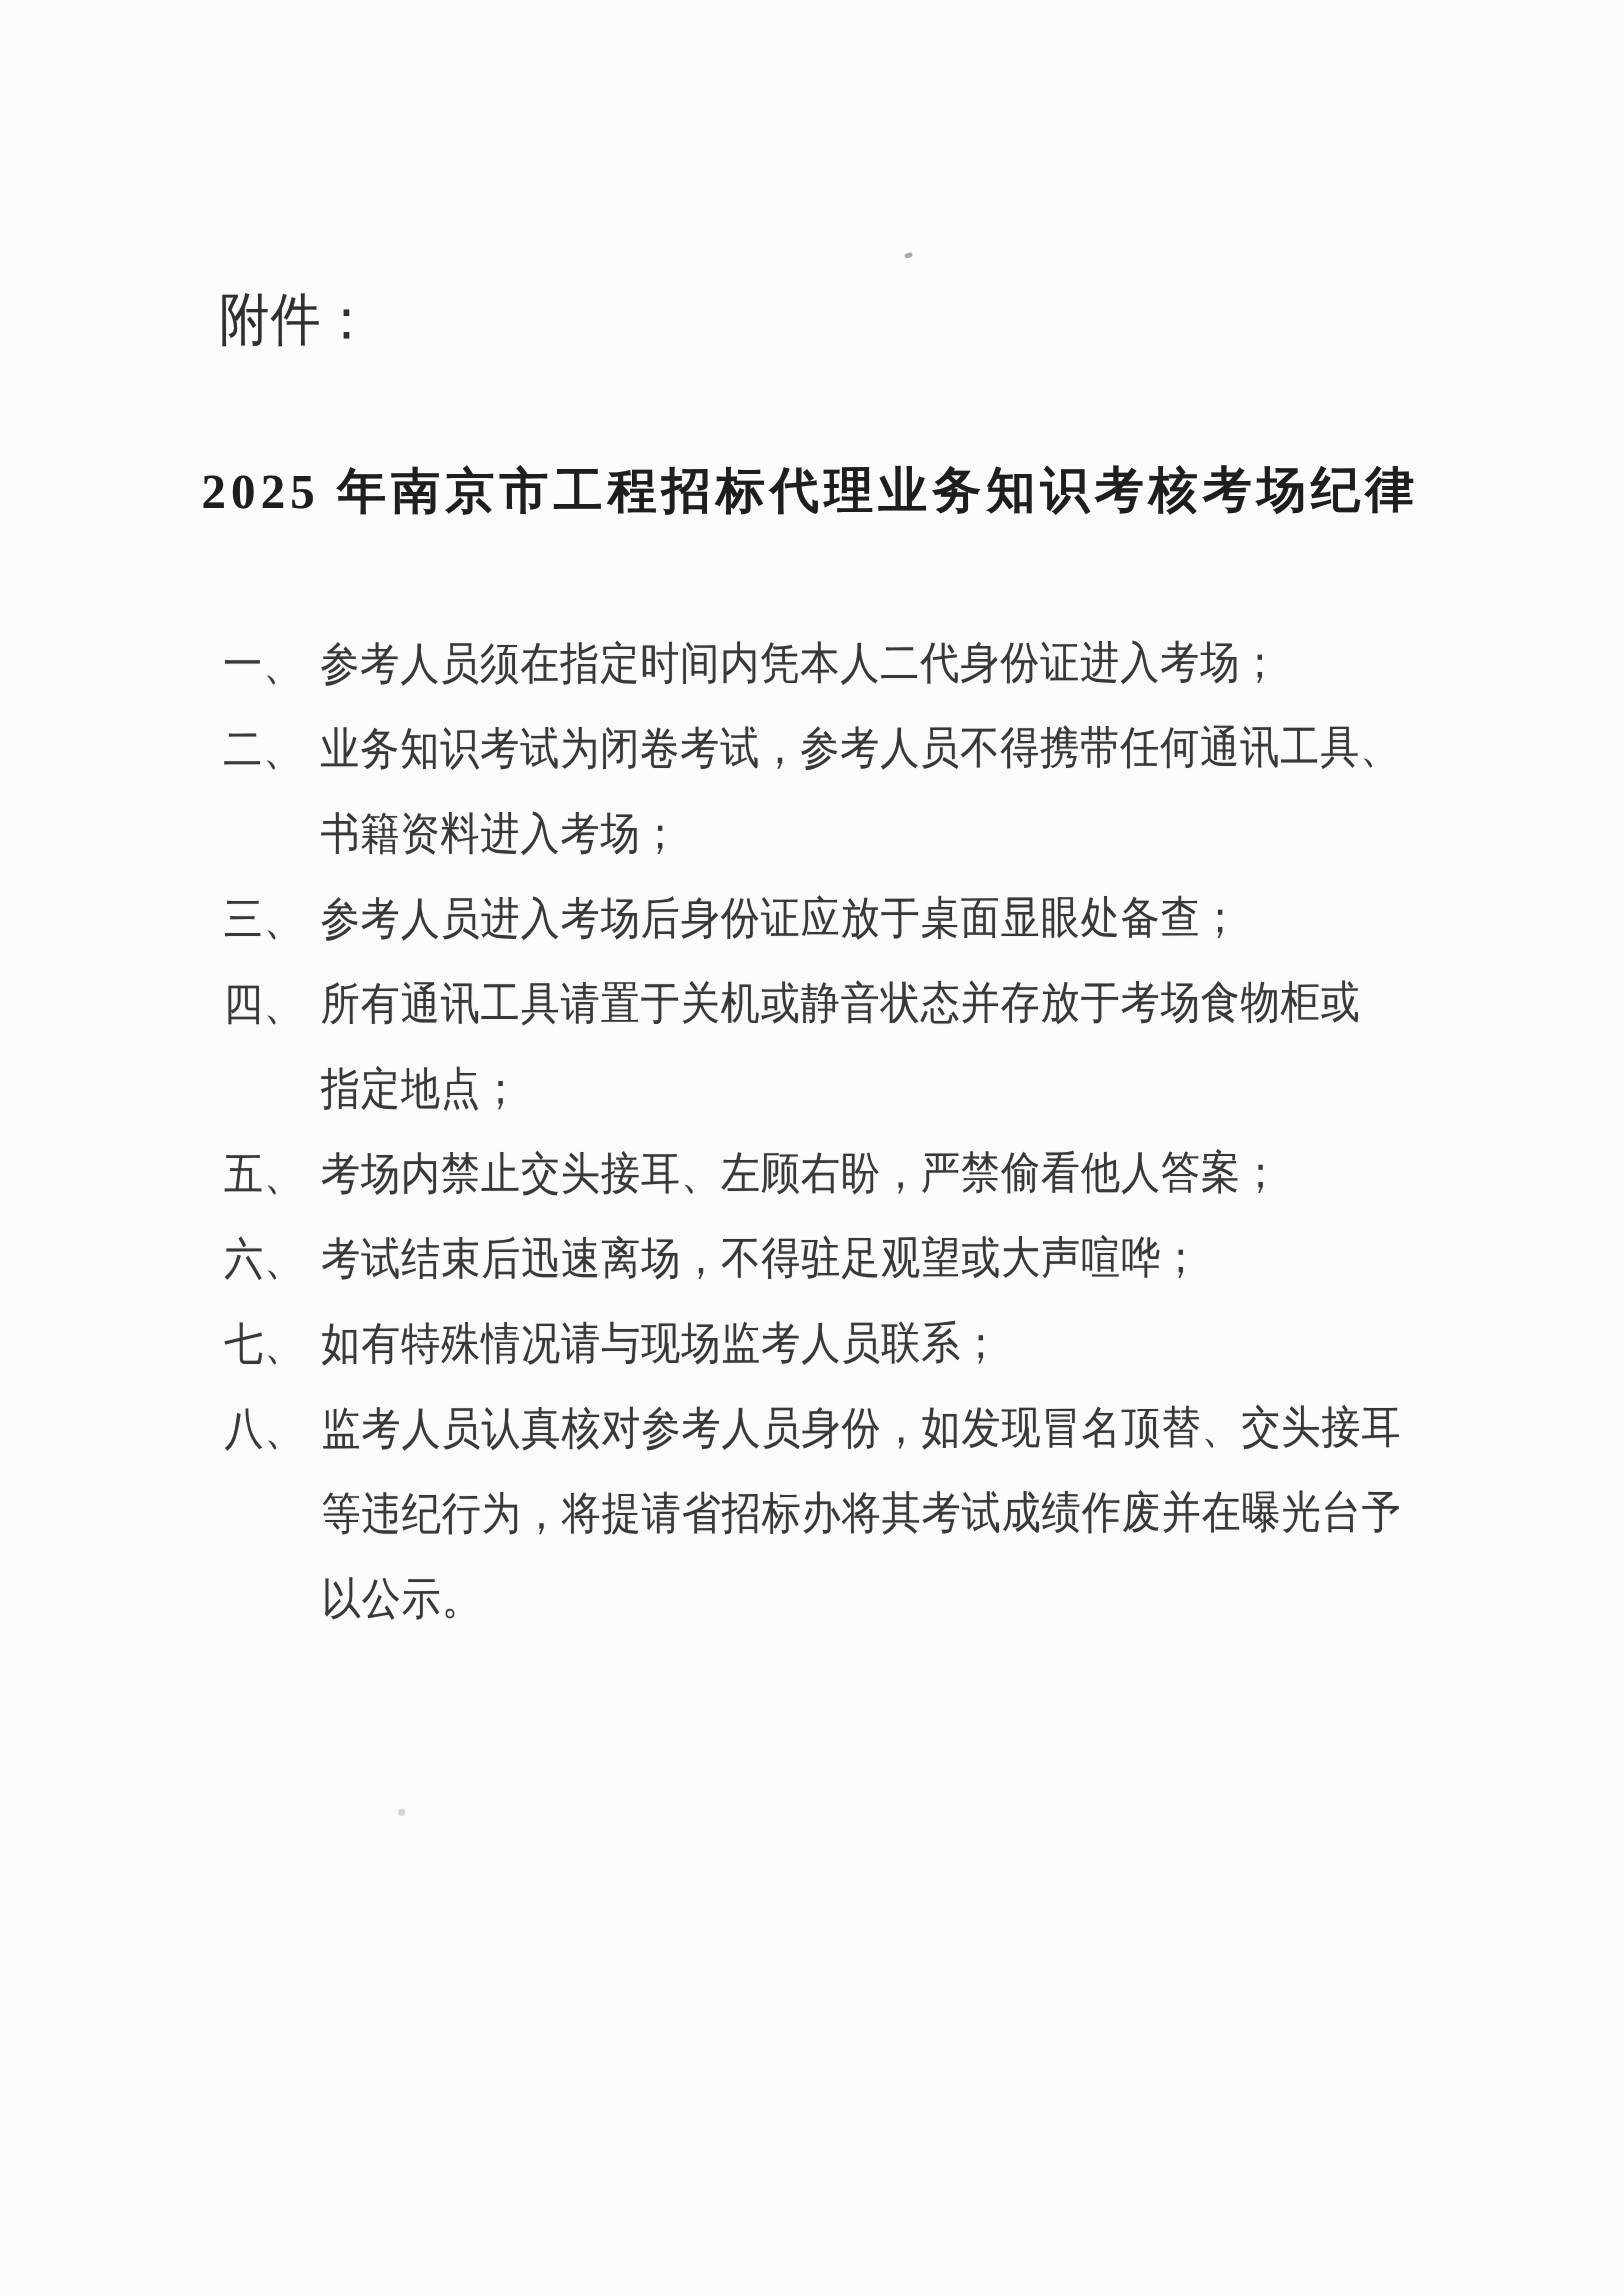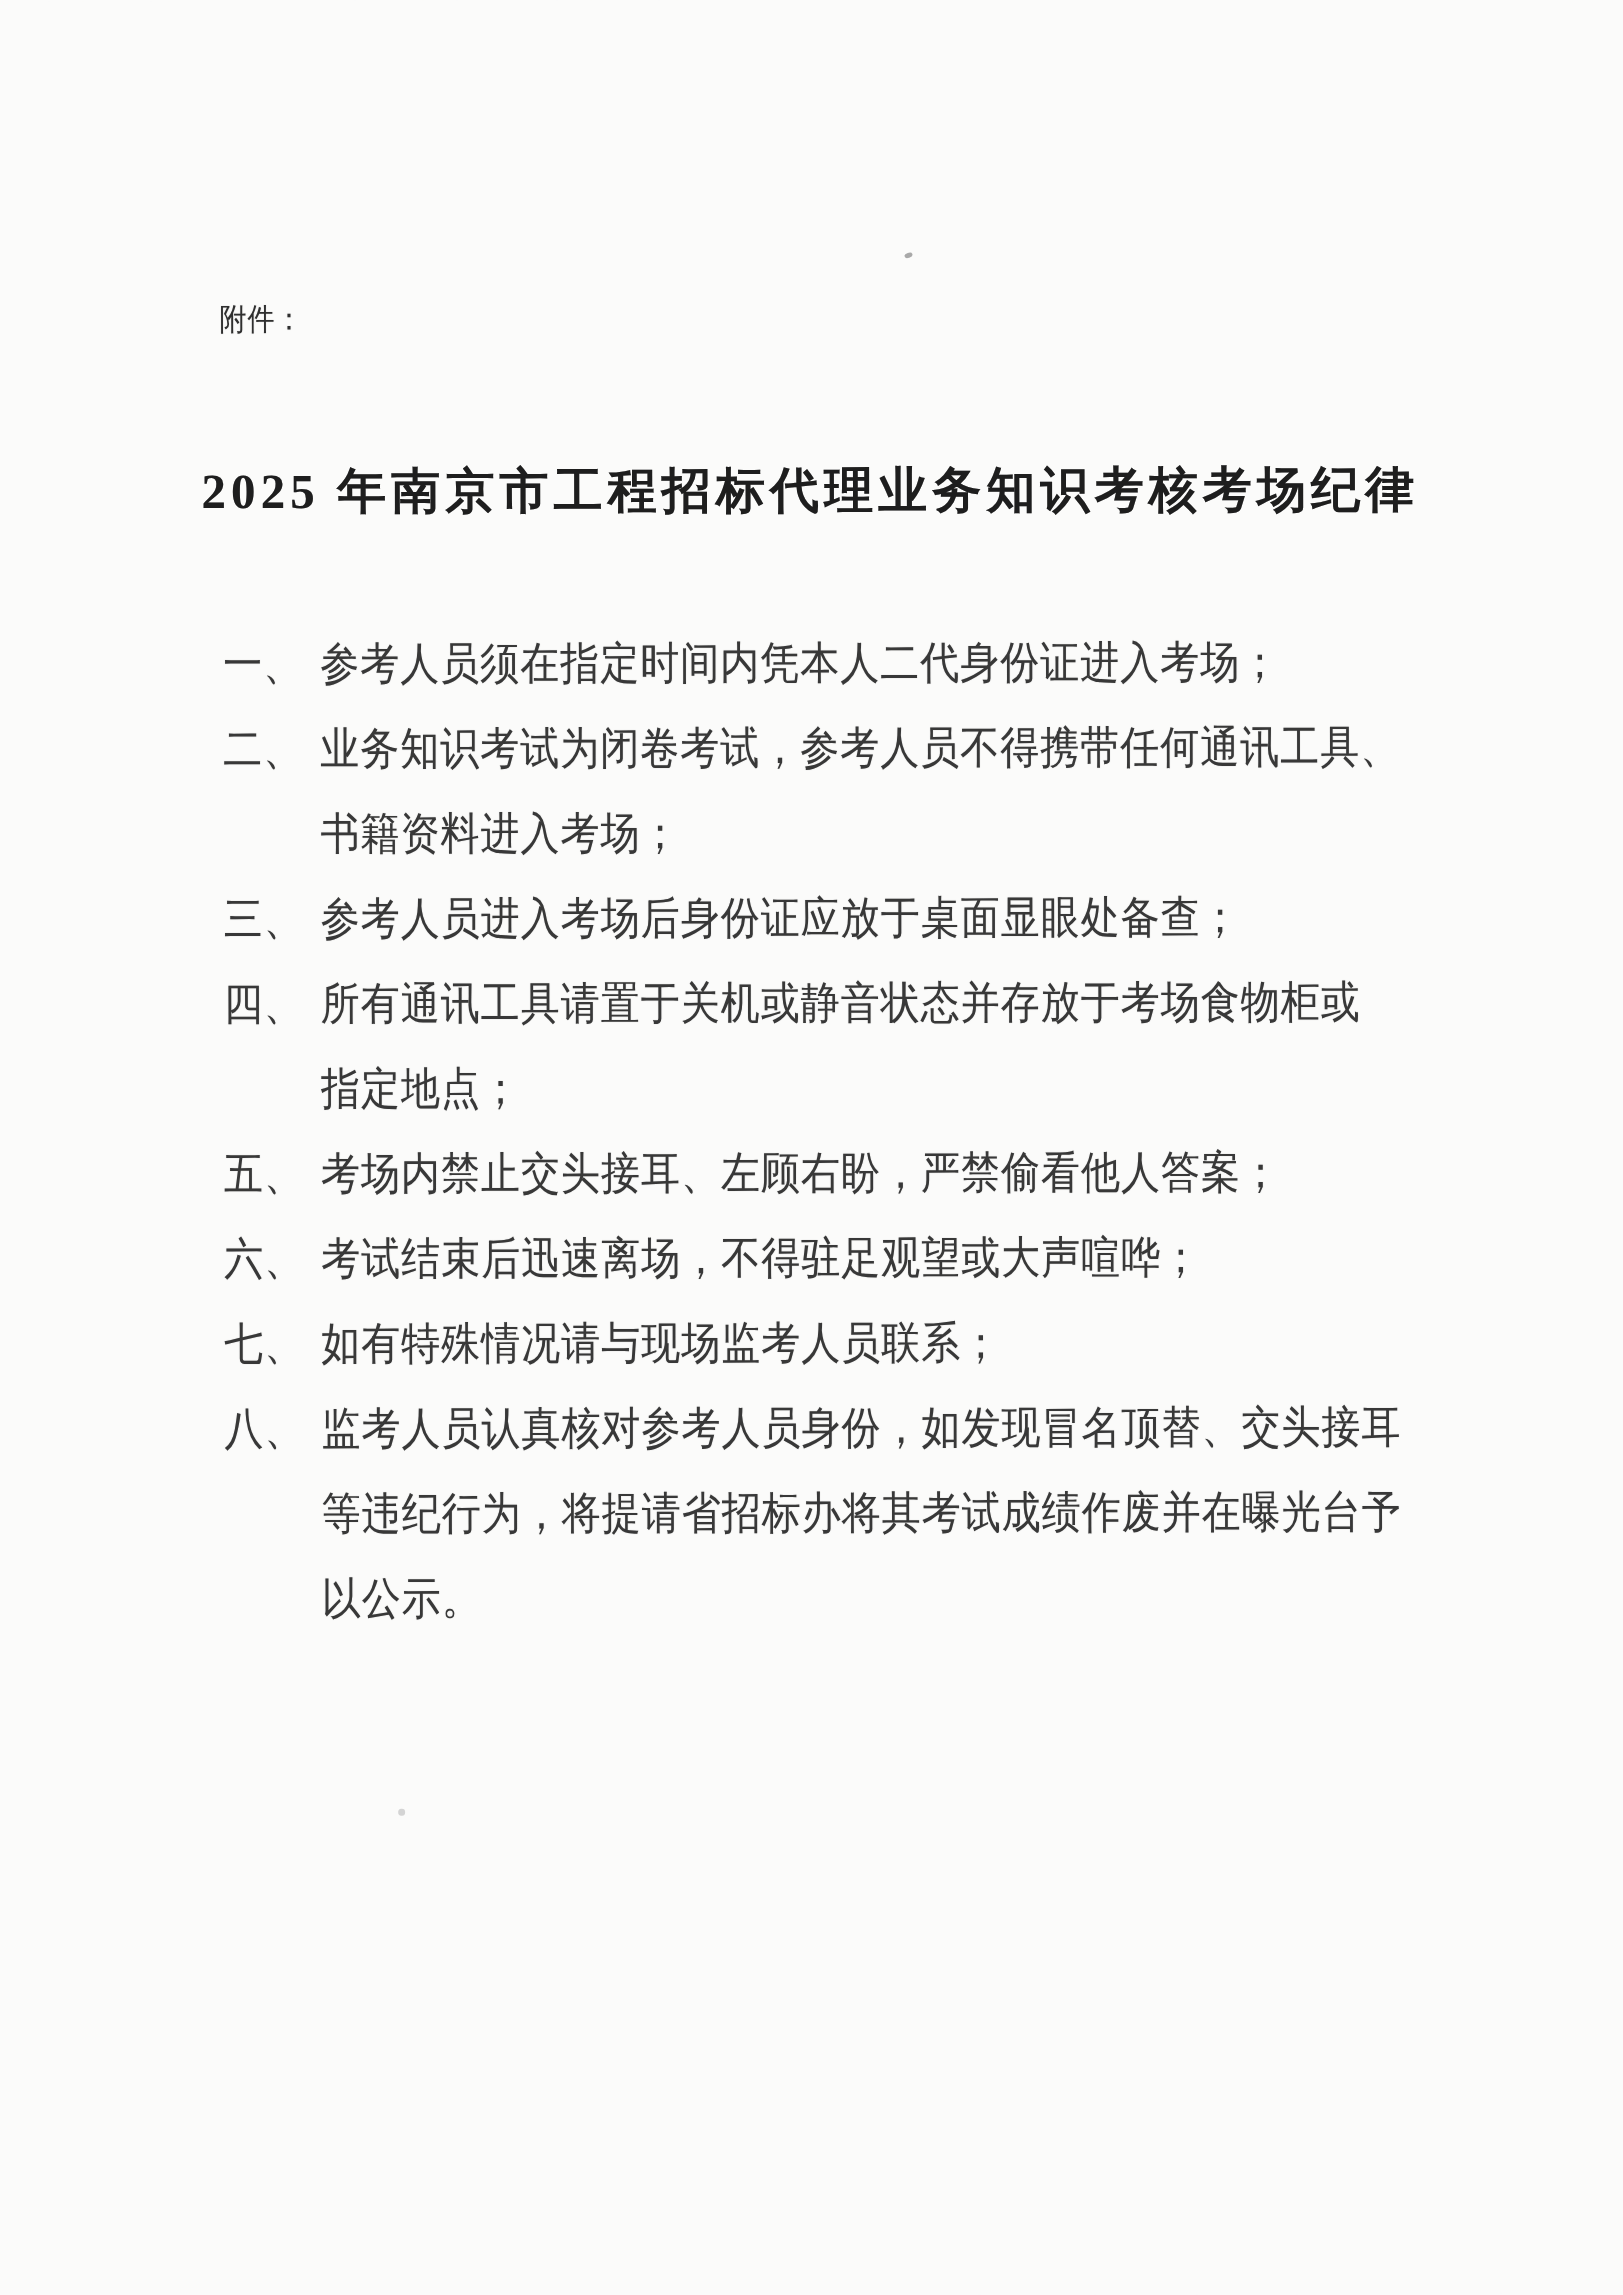--- a/index.html
+++ b/index.html
@@ -14,21 +14,21 @@
     background: #fbfbfa;
     overflow: hidden;
     font-family: "Liberation Serif", "DejaVu Serif", serif;
     transform: rotate(-0.1deg);
     transform-origin: 50% 50%;
   }
   .attachment {
     position: absolute;
     left: 221px;
     top: 291px;
-    font-size: 27px;
+    font-size: 50px;
     letter-spacing: 1px;
     line-height: 56px;
     color: #2f2f2f;
     text-shadow: 0 0 1px rgba(70,70,70,0.35);
     white-space: nowrap;
   }
   .doc-title {
     position: absolute;
     left: 0;
     top: 458px;

